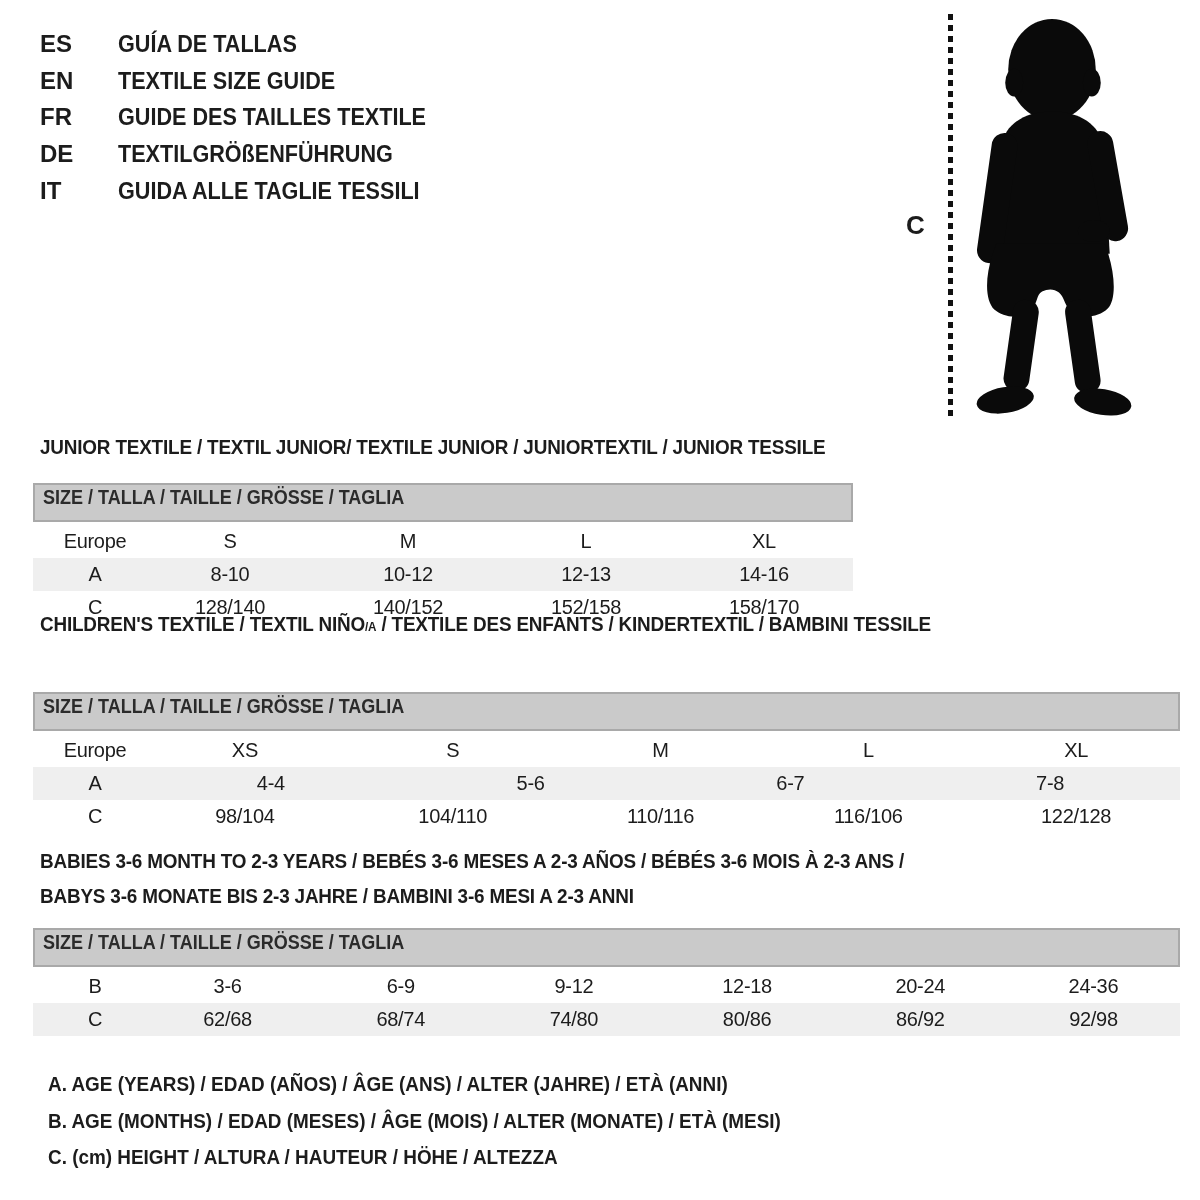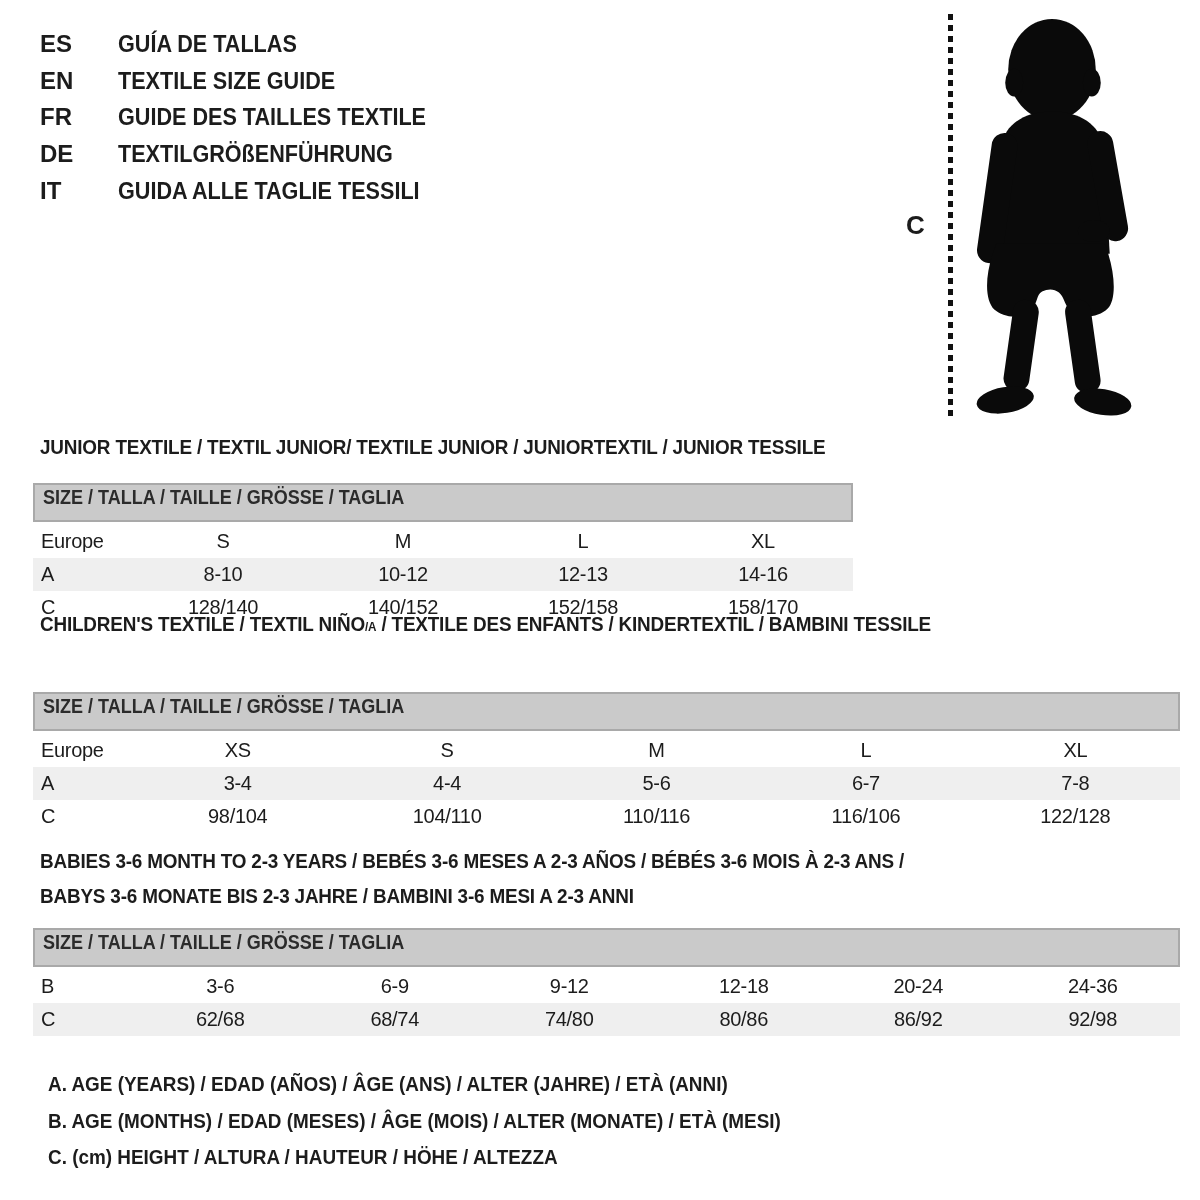--- a/index.html
+++ b/index.html
@@ -28,21 +28,21 @@
 
   
   .table { position:absolute; left:33px; }
   .size-bar {
     height:39px; background:#cacaca; border:2px solid #a9a9a9; box-sizing:border-box;
     line-height:25px; padding-left:8px; font-size:20px; font-weight:bold; color:#2b2b2b;
   }
   .trow { display:flex; height:33px; line-height:33px; font-size:20px; letter-spacing:-0.3px; }
   .trow.first { margin-top:2px; height:34px; line-height:34px; }
   .stripe { background:#efefef; }
-  .tlabel { width:100px; padding-left:8px; box-sizing:border-box; text-align:left; }
+  .tlabel { width:100px; padding-left:8px; box-sizing:border-box; text-align:center;margin-left:8px; }
   .tcell { flex:1; text-align:center; }
 
   #junior-table { top:483px; width:820px; }
   #children-table { top:692px; width:1147px; }
   #babies-table { top:928px; width:1147px; }
 
   
   .footnotes { position:absolute; left:48px; top:1066px; }
   .foot-line { height:36.6px; line-height:36.6px; font-size:21px; font-weight:bold; }
 </style>
@@ -133,21 +133,20 @@
     <div class="trow first">
       <span class="tlabel">Europe</span>
       <span class="tcell">XS</span>
       <span class="tcell">S</span>
       <span class="tcell">M</span>
       <span class="tcell">L</span>
       <span class="tcell">XL</span>
     </div>
     <div class="trow stripe">
       <span class="tlabel">A</span>
-      <span class="tcell">3-4</span>
       <span class="tcell">4-4</span>
       <span class="tcell">5-6</span>
       <span class="tcell">6-7</span>
       <span class="tcell">7-8</span>
     </div>
     <div class="trow">
       <span class="tlabel">C</span>
       <span class="tcell">98/104</span>
       <span class="tcell">104/110</span>
       <span class="tcell">110/116</span>

